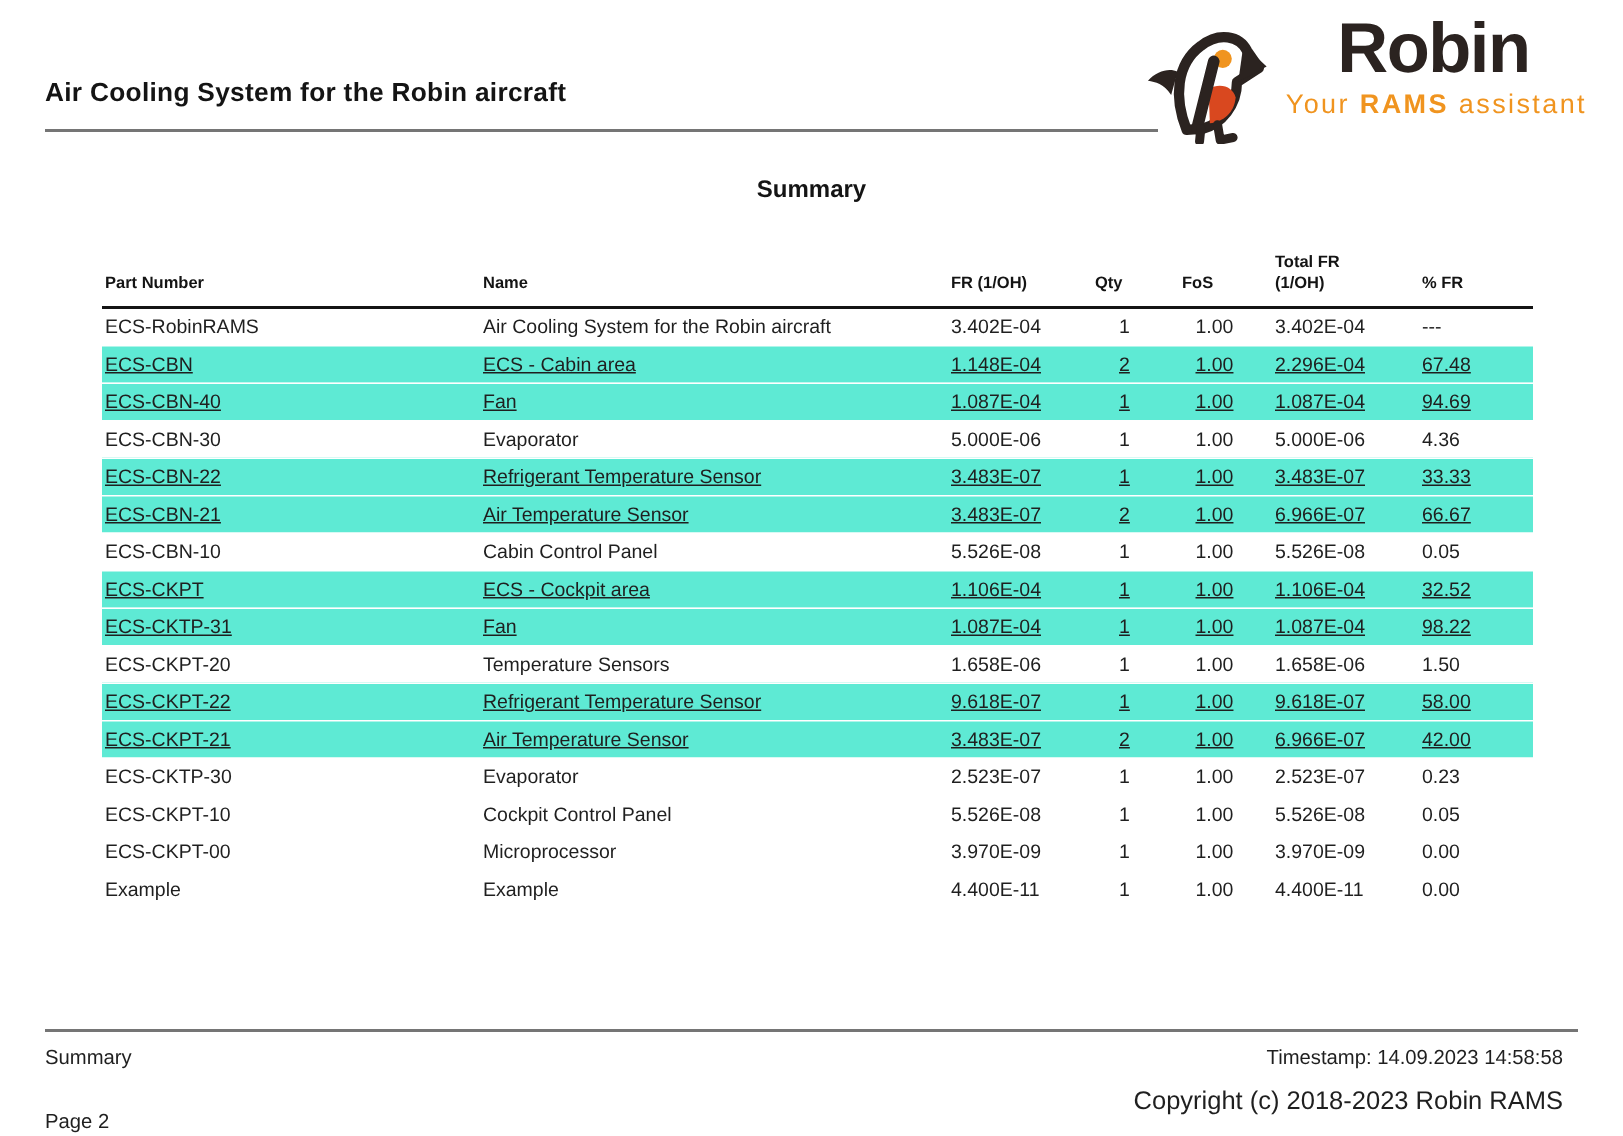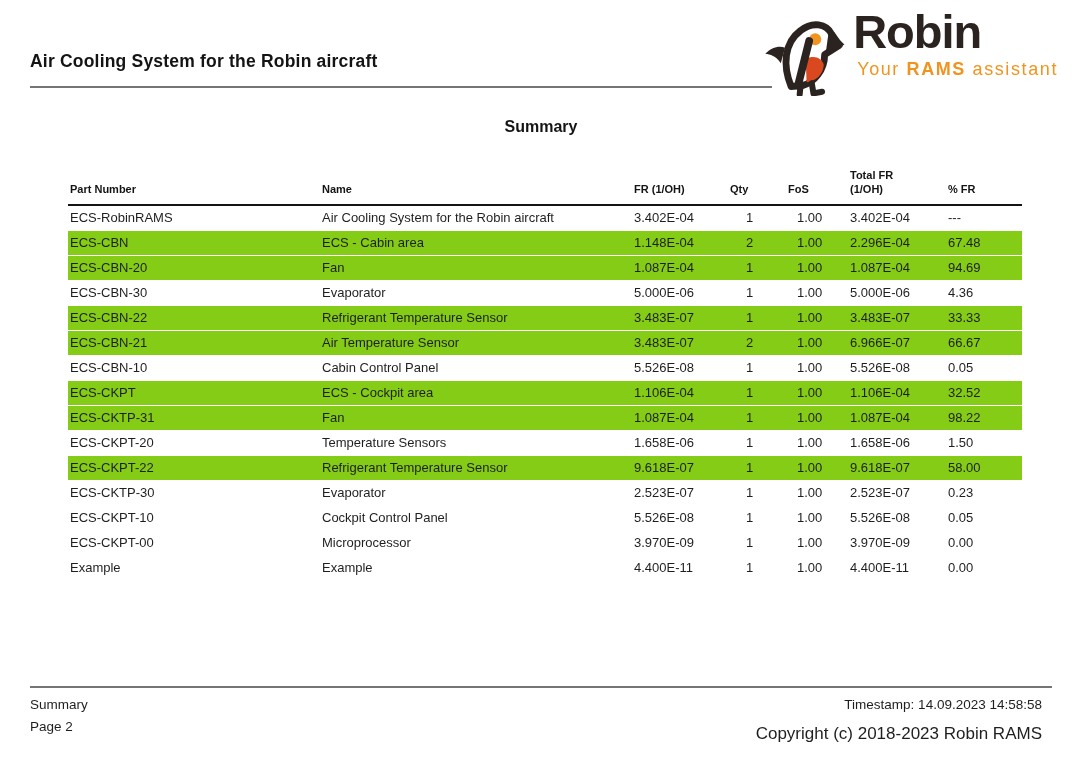--- a/index.html
+++ b/index.html
@@ -19,21 +19,21 @@
     letter-spacing: 0.2px;
   }
   .title-rule {
     position: absolute; left: 30px; top: 86px;
     width: 742px; height: 2px; background: #757575;
   }
 
   
   .logo {
     position: absolute; top: 6px; right: 24px;
-    display: flex; align-items: flex-start;
+    display: flex; align-items: flex-start; text-align: center;
   }
   .logo-bird { margin-top: 4px; }
   .logo-textcol { display: flex; flex-direction: column; margin-left: 6px; }
   .brand-name {
     font-size: 47px; font-weight: 800; color: #2b2320;
     line-height: 1.1; letter-spacing: -1px;
   }
   .tagline {
     font-size: 18px; color: #f0941f; letter-spacing: 1.6px;
     margin-top: 1px; padding-left: 4px; white-space: nowrap;
@@ -55,37 +55,37 @@
   .summary-table th {
     text-align: left; vertical-align: bottom;
     font-weight: bold; font-size: 11px; color: #141414;
     padding: 0 0 7px 2px; border-bottom: 2px solid #141414;
     white-space: pre-line; line-height: 1.3;
   }
   .summary-table td {
     padding: 0 0 0 2px; height: 24px; vertical-align: middle;
   }
   .summary-table tbody tr { border-bottom: 1px solid #ffffff; }
-  .summary-table tbody tr.hl td { background: #84cc16; }
+  .summary-table tbody tr.hl td { background: #5eead4; text-decoration: underline; }
   .summary-table th:nth-child(1) { width: 250px; }
   .summary-table th:nth-child(2) { width: 310px; }
   .summary-table th:nth-child(3) { width: 94px; }
   .summary-table th:nth-child(4) { width: 56px; }
   .summary-table th:nth-child(5) { width: 60px; }
   .summary-table th:nth-child(6) { width: 96px; }
   .summary-table td:nth-child(4) { padding-left: 18px; }
   .summary-table td:nth-child(5) { padding-left: 11px; }
 
   
   .footer-rule {
     position: absolute; left: 30px; top: 686px;
     width: 1022px; height: 2px; background: #757575;
   }
   .footer-left { position: absolute; left: 30px; top: 697px; font-size: 13.5px; color: #1f1f1f; }
-  .footer-left .line2 { margin-top: 7px; }
+  .footer-left .line2 { margin-top: 28px; }
   .footer-right { position: absolute; right: 40px; top: 697px; text-align: right; color: #1f1f1f; }
   .footer-right .line1 { font-size: 13.5px; }
   .footer-right .line2 { font-size: 17px; margin-top: 12px; }
 </style>
 </head>
 <body>
 
 <div class="page-title">Air Cooling System for the Robin aircraft</div>
 <div class="title-rule"></div>
 
@@ -142,21 +142,21 @@
       <tr class="hl">
         <td>ECS-CBN</td>
         <td>ECS - Cabin area</td>
         <td>1.148E-04</td>
         <td>2</td>
         <td>1.00</td>
         <td>2.296E-04</td>
         <td>67.48</td>
       </tr>
       <tr class="hl">
-        <td>ECS-CBN-20</td>
+        <td>ECS-CBN-40</td>
         <td>Fan</td>
         <td>1.087E-04</td>
         <td>1</td>
         <td>1.00</td>
         <td>1.087E-04</td>
         <td>94.69</td>
       </tr>
       <tr>
         <td>ECS-CBN-30</td>
         <td>Evaporator</td>
@@ -221,20 +221,29 @@
         <td>1.50</td>
       </tr>
       <tr class="hl">
         <td>ECS-CKPT-22</td>
         <td>Refrigerant Temperature Sensor</td>
         <td>9.618E-07</td>
         <td>1</td>
         <td>1.00</td>
         <td>9.618E-07</td>
         <td>58.00</td>
+      </tr>
+      <tr class="hl">
+        <td>ECS-CKPT-21</td>
+        <td>Air Temperature Sensor</td>
+        <td>3.483E-07</td>
+        <td>2</td>
+        <td>1.00</td>
+        <td>6.966E-07</td>
+        <td>42.00</td>
       </tr>
       <tr>
         <td>ECS-CKTP-30</td>
         <td>Evaporator</td>
         <td>2.523E-07</td>
         <td>1</td>
         <td>1.00</td>
         <td>2.523E-07</td>
         <td>0.23</td>
       </tr>

